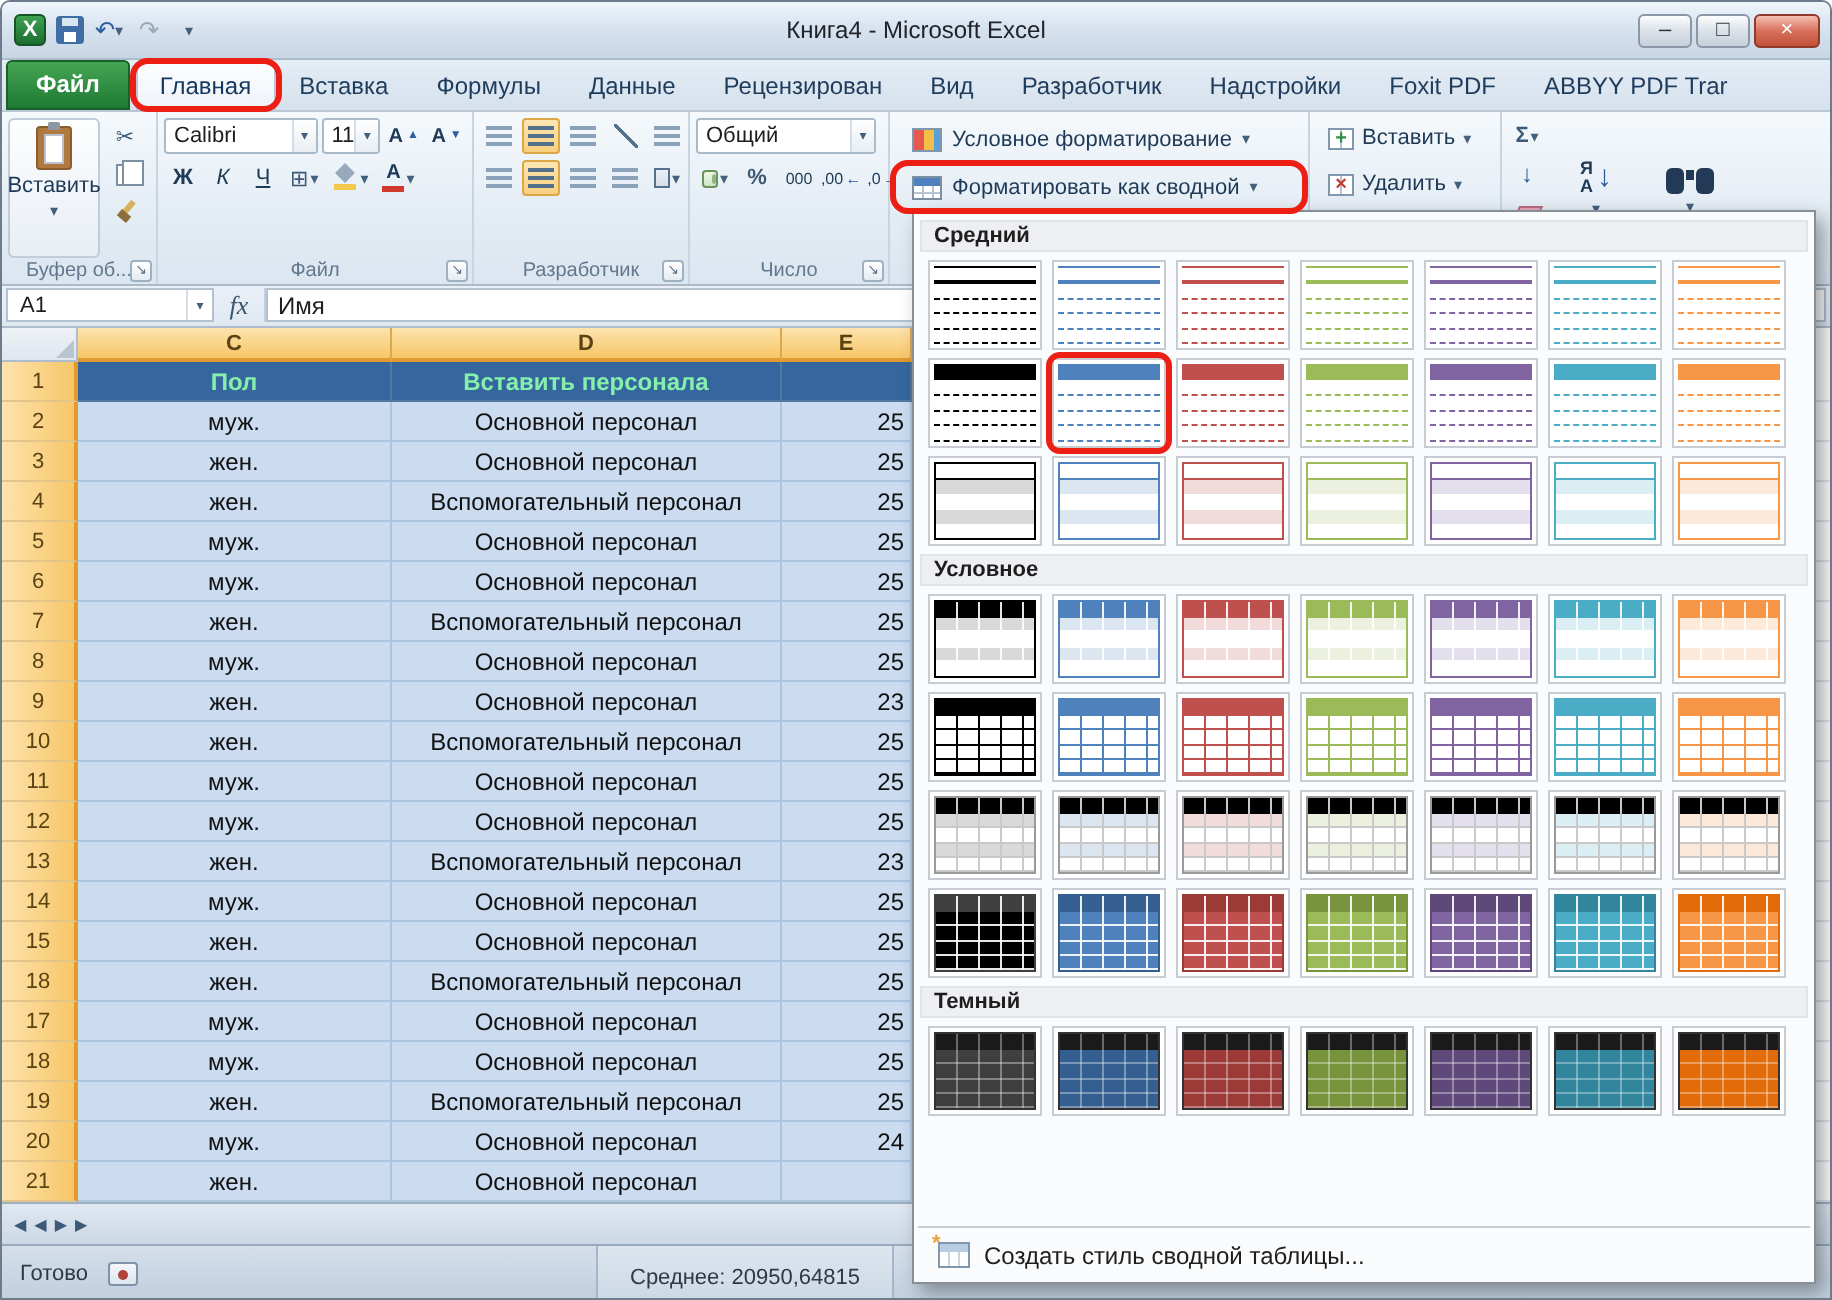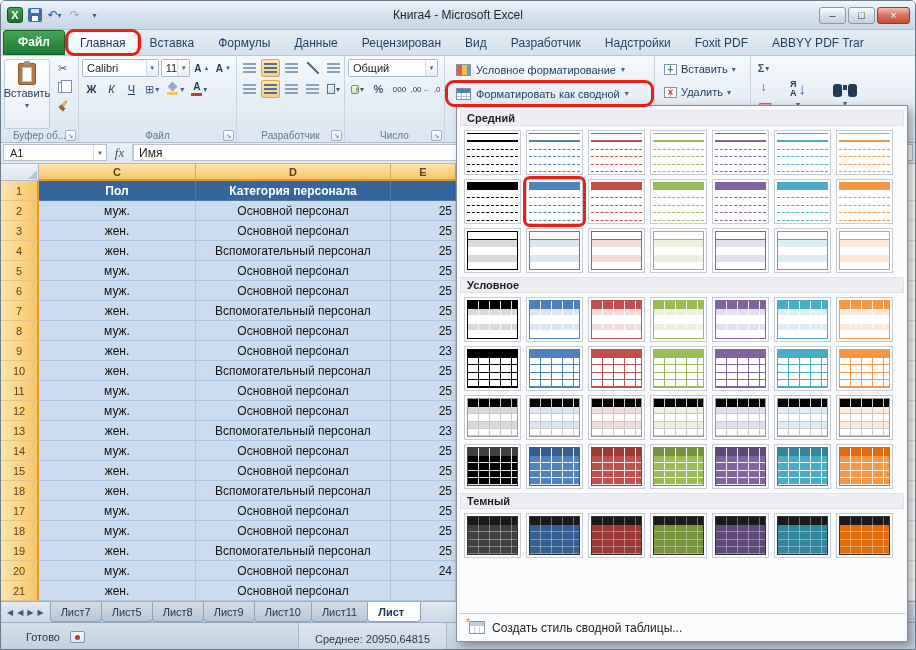--- a/index.html
+++ b/index.html
@@ -105,33 +105,33 @@
 .chead{display:flex;height:17px}
 .corner{width:38px;background:linear-gradient(#eef2f7,#dfe6ee);border-right:1px solid #aebdcd;border-bottom:1px solid #aebdcd;position:relative}
 .corner::after{content:"";position:absolute;right:1px;bottom:1px;border-left:9px solid transparent;border-bottom:9px solid #b9c4d1}
 .ch{display:flex;align-items:center;justify-content:center;font-size:11px;color:#333;border-right:1px solid #c4cdd8;border-bottom:1px solid #aebdcd;background:linear-gradient(#f2f5f9,#e4e9f0)}
 .ch.sel{background:linear-gradient(var(--colsel1),var(--colsel2));border-right:1px solid #d8a852;border-bottom:2px solid #e09a2f;color:#5b4313;font-weight:bold}
 .ch.fill{flex:1}
 .grow{display:flex;height:20px}
 .rnum{width:38px;display:flex;align-items:center;justify-content:center;font-size:11px;color:#5b4313;background:linear-gradient(90deg,var(--colsel1),var(--colsel2));border-right:2px solid #e09a2f;border-bottom:1px solid #e3c489}
 .cell{display:flex;align-items:center;justify-content:center;font-size:12px;color:#111;background:var(--selfill);border-right:1px solid #aec5e0;border-bottom:1px solid #aec5e0;overflow:hidden;white-space:nowrap}
 .cell.num{justify-content:flex-end;padding-right:3px}
-.cell.hcell{background:var(--hdrblue);color:#ffffff;font-weight:bold;border-right:1px solid #52799f;border-bottom:1px solid #52799f}
+.cell.hcell{background:var(--hdrblue);color:#86efac;font-weight:bold;border-right:1px solid #52799f;border-bottom:1px solid #52799f}
 .cell.fillc{flex:1;background:#fff;border-right:none;border-bottom:1px solid #e2e7ee}
 
 
 .tabsbar{height:21px;background:linear-gradient(#e0e8f1,#ccd8e5);border-top:1px solid #9fb0c2;display:flex;align-items:stretch;font-size:11px}
 .snav{display:flex;align-items:center;gap:4px;padding:0 6px;color:#3c5a77;font-size:8px}
 .stabs{display:flex;align-items:stretch}
 .stab{display:flex;align-items:center;padding:0 10px;border:1px solid #8fa3b8;border-top:none;background:linear-gradient(#d3dce6,#b9c7d6);color:#223a52;border-radius:0 0 4px 4px;margin-right:-1px}
 .stab.active{background:#fff;font-weight:bold;padding-right:16px;z-index:1}
 
 
 .status{height:29px;background:linear-gradient(#d5dfeb,#bfcedd);border-top:1px solid #98aabf;display:flex;align-items:center;font-size:11px;color:#2e3942;position:relative}
-.ready{padding:0 10px 0 25px}
+.ready{padding:0 10px 0 9px}
 .macro{width:15px;height:12px;border:1px solid #7e93a9;border-radius:2px;background:linear-gradient(#f4f7fa,#dde5ed);position:relative}
 .macro::after{content:"";position:absolute;left:4px;top:3px;width:5px;height:5px;border-radius:50%;background:#b04238}
 .stat{position:absolute;left:297px;top:0;bottom:0;display:flex;align-items:center;padding:16px 16px;border-left:1px solid #a6b6c8;border-right:1px solid #a6b6c8;background:linear-gradient(#dde6ef,#c9d6e3)}
 
 
 .gallery{position:absolute;left:455px;top:104px;width:452px;height:537px;background:#fafbfc;border:1px solid #868e98;box-shadow:4px 4px 9px rgba(0,0,0,.35);z-index:40;display:flex;flex-direction:column;padding:2px}
 .gbody{flex:1;overflow:hidden;padding:0 1px}
 .gsec{font-size:11px;font-weight:bold;background:#edeff2;border:1px solid #e0e3e7;padding:1px 6px;margin:2px 0}
 .grow7{display:flex;gap:5px;padding:2px 4px}
 .thumb{width:57px;height:45px;border:1px solid #c6ccd2;background:#fff;padding:2px;position:relative}
@@ -431,21 +431,21 @@
           <div class="ch sel" style="width: 157px;">C</div>
           <div class="ch sel" style="width: 195px;">D</div>
           <div class="ch sel" style="width: 65px;">E</div>
           <div class="ch fill"></div>
         </div>
     </div>
     <div>
         <div class="grow">
           <div class="rnum">1</div>
           <div class="cell hcell" style="width: 157px;">Пол</div>
-          <div class="cell hcell" style="width: 195px;">Категория персонала</div>
+          <div class="cell hcell" style="width: 195px;">Вставить персонала</div>
           <div class="cell hcell" style="width: 65px;"></div>
           <div class="cell fillc"></div>
         </div>
         <div class="grow">
           <div class="rnum">2</div>
           <div class="cell" style="width: 157px;">муж.</div>
           <div class="cell" style="width: 195px;">Основной персонал</div>
           <div class="cell num" style="width: 65px;">25</div>
           <div class="cell fillc"></div>
         </div>
@@ -585,29 +585,20 @@
       </div>
   </div>
 
   <div class="tabsbar">
     <div class="snav">
       <span>◀</span>
       <span>◀</span>
       <span>▶</span>
       <span>▶</span>
     </div>
-    <div class="stabs">
-        <div class="stab">Лист7</div>
-        <div class="stab">Лист5</div>
-        <div class="stab">Лист8</div>
-        <div class="stab">Лист9</div>
-        <div class="stab">Лист10</div>
-        <div class="stab">Лист11</div>
-        <div class="stab active">Лист</div>
-      </div>
   </div>
 
   <div class="status">
     <span class="ready">Готово</span>
     <span class="macro"></span>
     <span class="stat">Среднее: 20950,64815</span>
   </div>
 
   <div class="gallery">
     <div class="gbody">

